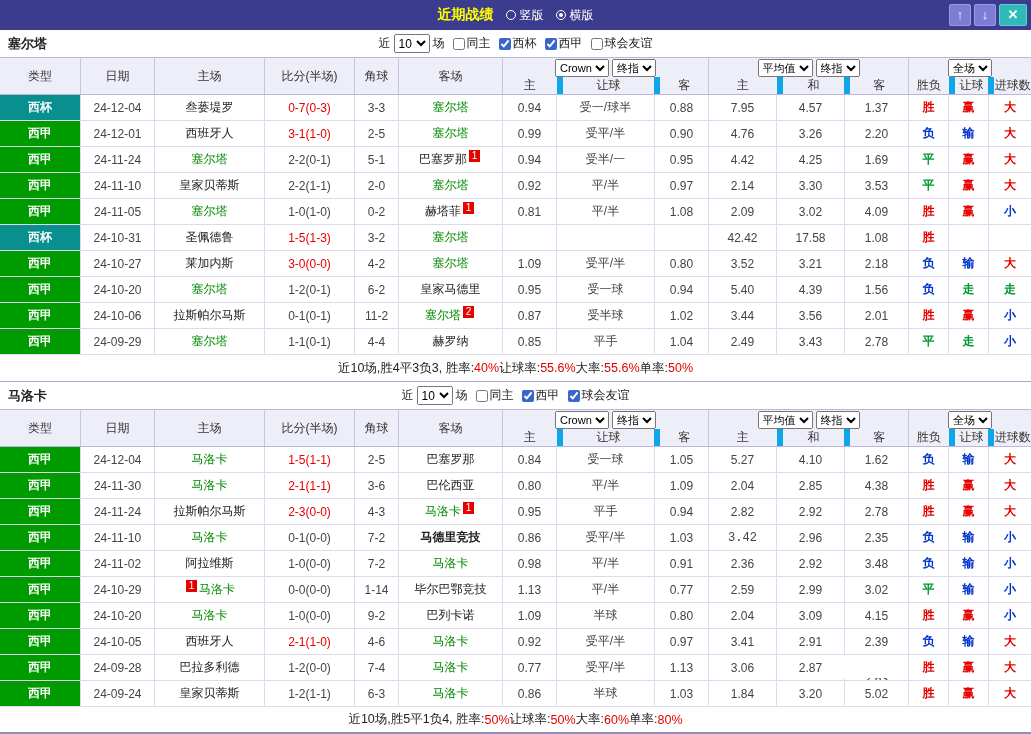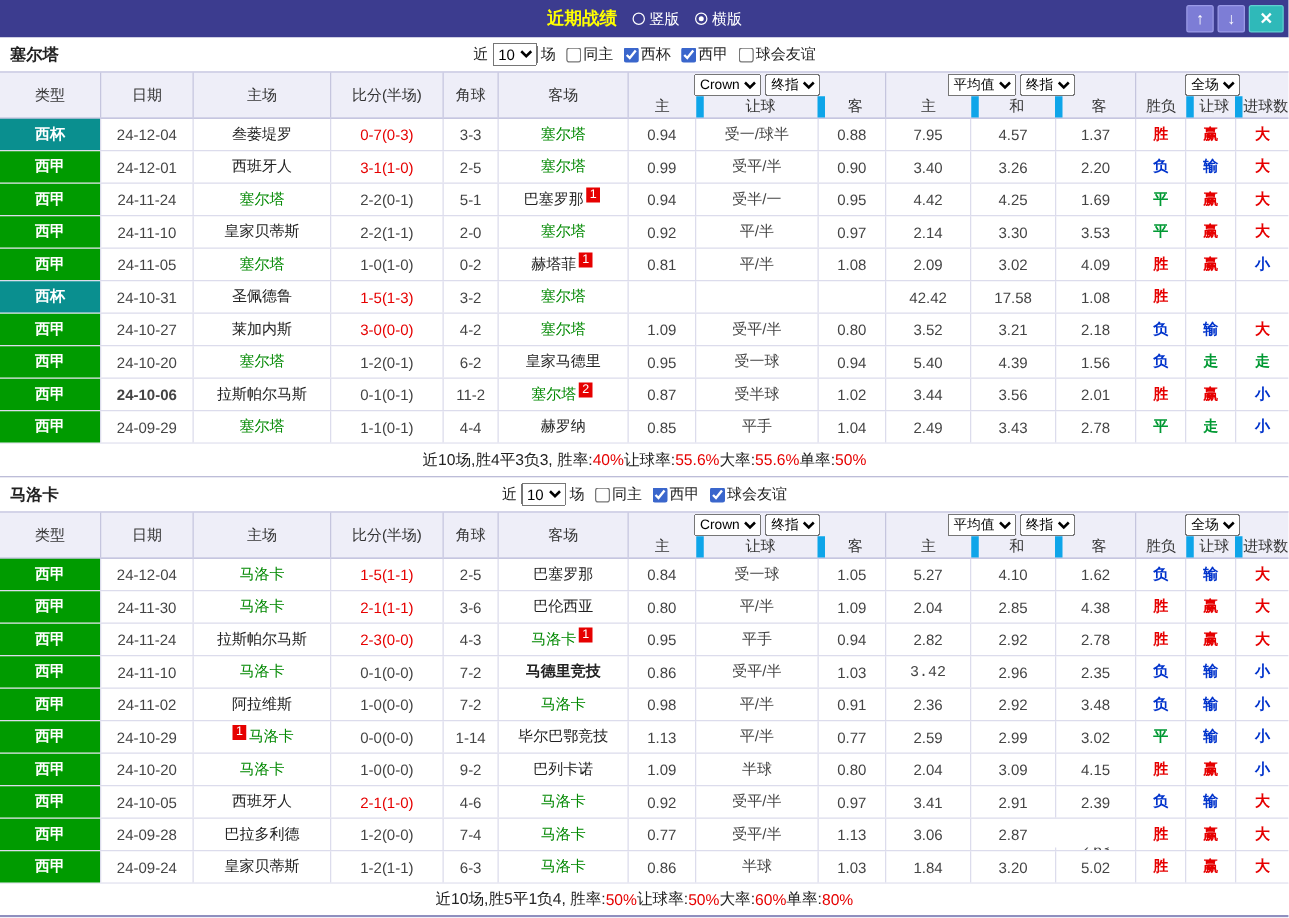--- a/index.html
+++ b/index.html
@@ -207,21 +207,21 @@
             <span class="tname">西班牙人</span>
           </div>
           <div class="cell score-red" style="width: 90px;">3-1(1-0)</div>
           <div class="cell" style="width: 44px;">2-5</div>
           <div class="cell" style="width: 104px;">
             <span class="tname team-green">塞尔塔</span>
           </div>
           <div class="cell" style="width: 54px;">0.99</div>
           <div class="cell" style="width: 98px;">受平/半</div>
           <div class="cell" style="width: 54px;">0.90</div>
-          <div class="cell" style="width: 68px;">3.40</div>
+          <div class="cell" style="width: 68px;">4.76</div>
           <div class="cell" style="width: 68px;">3.26</div>
           <div class="cell" style="width: 64px;">2.20</div>
           <div class="cell res-b" style="width: 40px;">负</div>
           <div class="cell res-b" style="width: 40px;">输</div>
           <div class="cell res-r" style="width: 43px;">大</div>
         </div>
         <div class="row">
           <div class="cell type-liga" style="width: 80px;">西甲</div>
           <div class="cell" style="width: 74px;">24-11-24</div>
           <div class="cell" style="width: 110px;">
@@ -344,21 +344,21 @@
           <div class="cell" style="width: 54px;">0.94</div>
           <div class="cell" style="width: 68px;">5.40</div>
           <div class="cell" style="width: 68px;">4.39</div>
           <div class="cell" style="width: 64px;">1.56</div>
           <div class="cell res-b" style="width: 40px;">负</div>
           <div class="cell res-g" style="width: 40px;">走</div>
           <div class="cell res-g" style="width: 43px;">走</div>
         </div>
         <div class="row">
           <div class="cell type-liga" style="width: 80px;">西甲</div>
-          <div class="cell" style="width: 74px; font-weight: bold;">24-10-06</div>
+          <div class="cell" style="width: 74px;">24-10-06</div>
           <div class="cell" style="width: 110px;">
             <span class="tname">拉斯帕尔马斯</span>
           </div>
           <div class="cell" style="width: 90px;">0-1(0-1)</div>
           <div class="cell" style="width: 44px;">11-2</div>
           <div class="cell" style="width: 104px;">
             <span class="tname team-green">塞尔塔</span>
             <span class="badge">2</span>
           </div>
           <div class="cell" style="width: 54px;">0.87</div>

